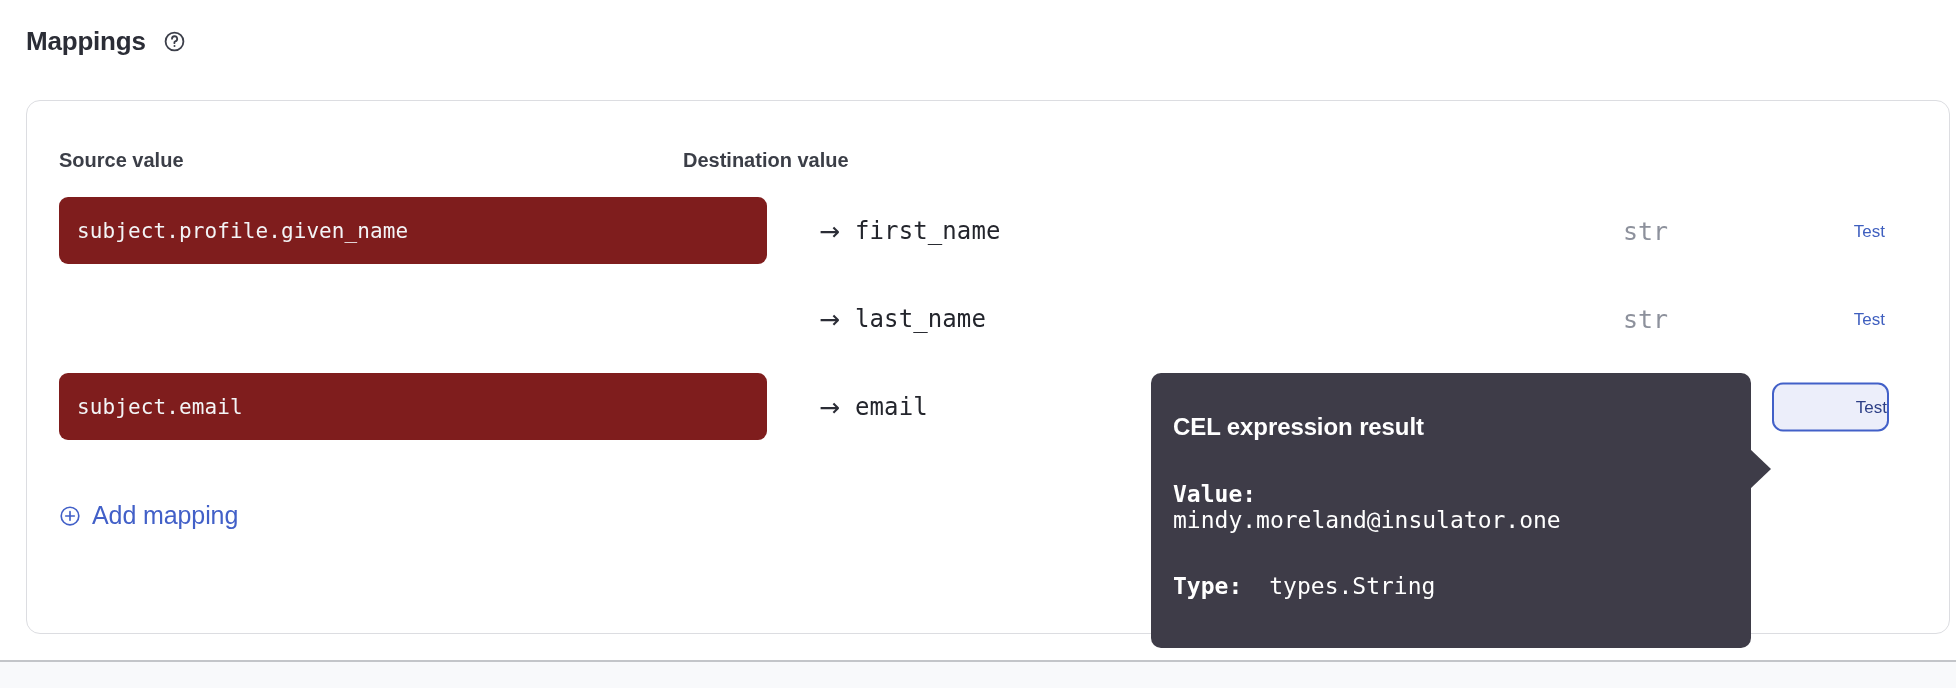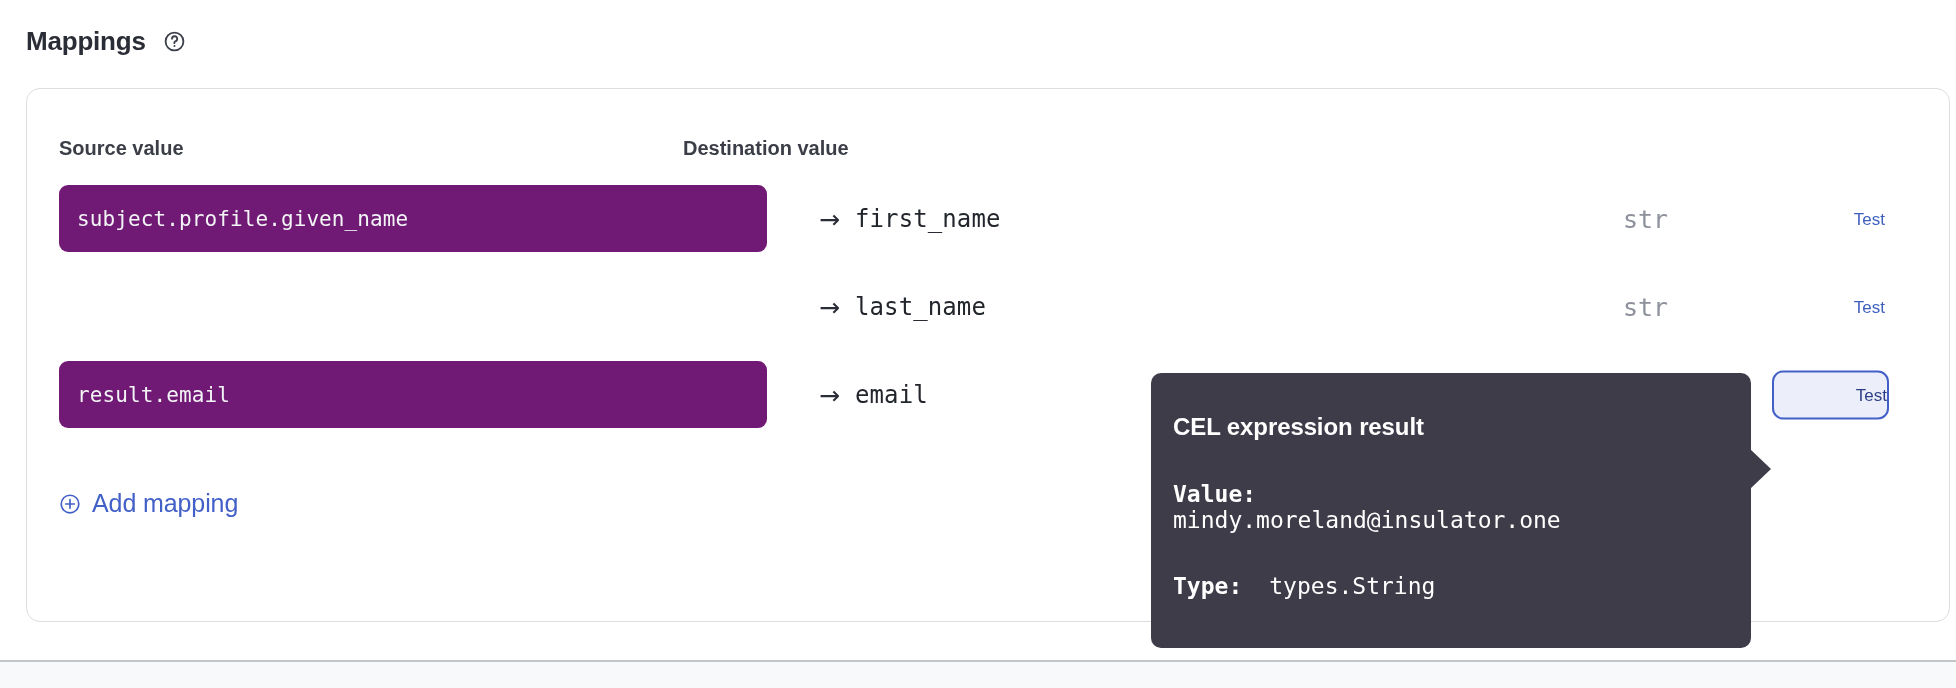--- a/index.html
+++ b/index.html
@@ -36,21 +36,21 @@
     width: 23px;
     height: 23px;
     display: block;
     color: #3c3f4a;
   }
 
   
   .card {
     position: absolute;
     left: 26px;
-    top: 88px;
+    top: 100px;
     width: 1924px;
     height: 534px;
     box-sizing: border-box;
     border: 1.5px solid #dcdde1;
     border-radius: 14px;
     background: #ffffff;
   }
 
   
   .col-head {
@@ -75,21 +75,21 @@
     display: flex;
     align-items: center;
   }
   .code-box {
     position: absolute;
     left: 32px;
     top: 10px;
     width: 708px;
     height: 67px;
     box-sizing: border-box;
-    background: #701a75;
+    background: #7f1d1d;
     border-radius: 9px;
     display: flex;
     align-items: center;
     padding: 0 18px;
   }
   .code-box span {
     font-family: "DejaVu Sans Mono", "Liberation Mono", monospace;
     font-size: 21px;
     color: #f3f4f6;
     letter-spacing: 0.1px;
@@ -257,21 +257,21 @@
 
     <div class="row">
       <div class="arrow">→</div>
       <div class="dest-value">last_name</div>
       <div class="type-label">str</div>
       <div class="test-link">Test</div>
     </div>
 
     <div class="row">
       <div class="code-box">
-        <span>result.email</span>
+        <span>subject.email</span>
       </div>
       <div class="arrow">→</div>
       <div class="dest-value">email</div>
       <div class="type-label"></div>
       <div class="test-link focused">Test</div>
     </div>
 
   </div>
 
   <div class="add-mapping">

